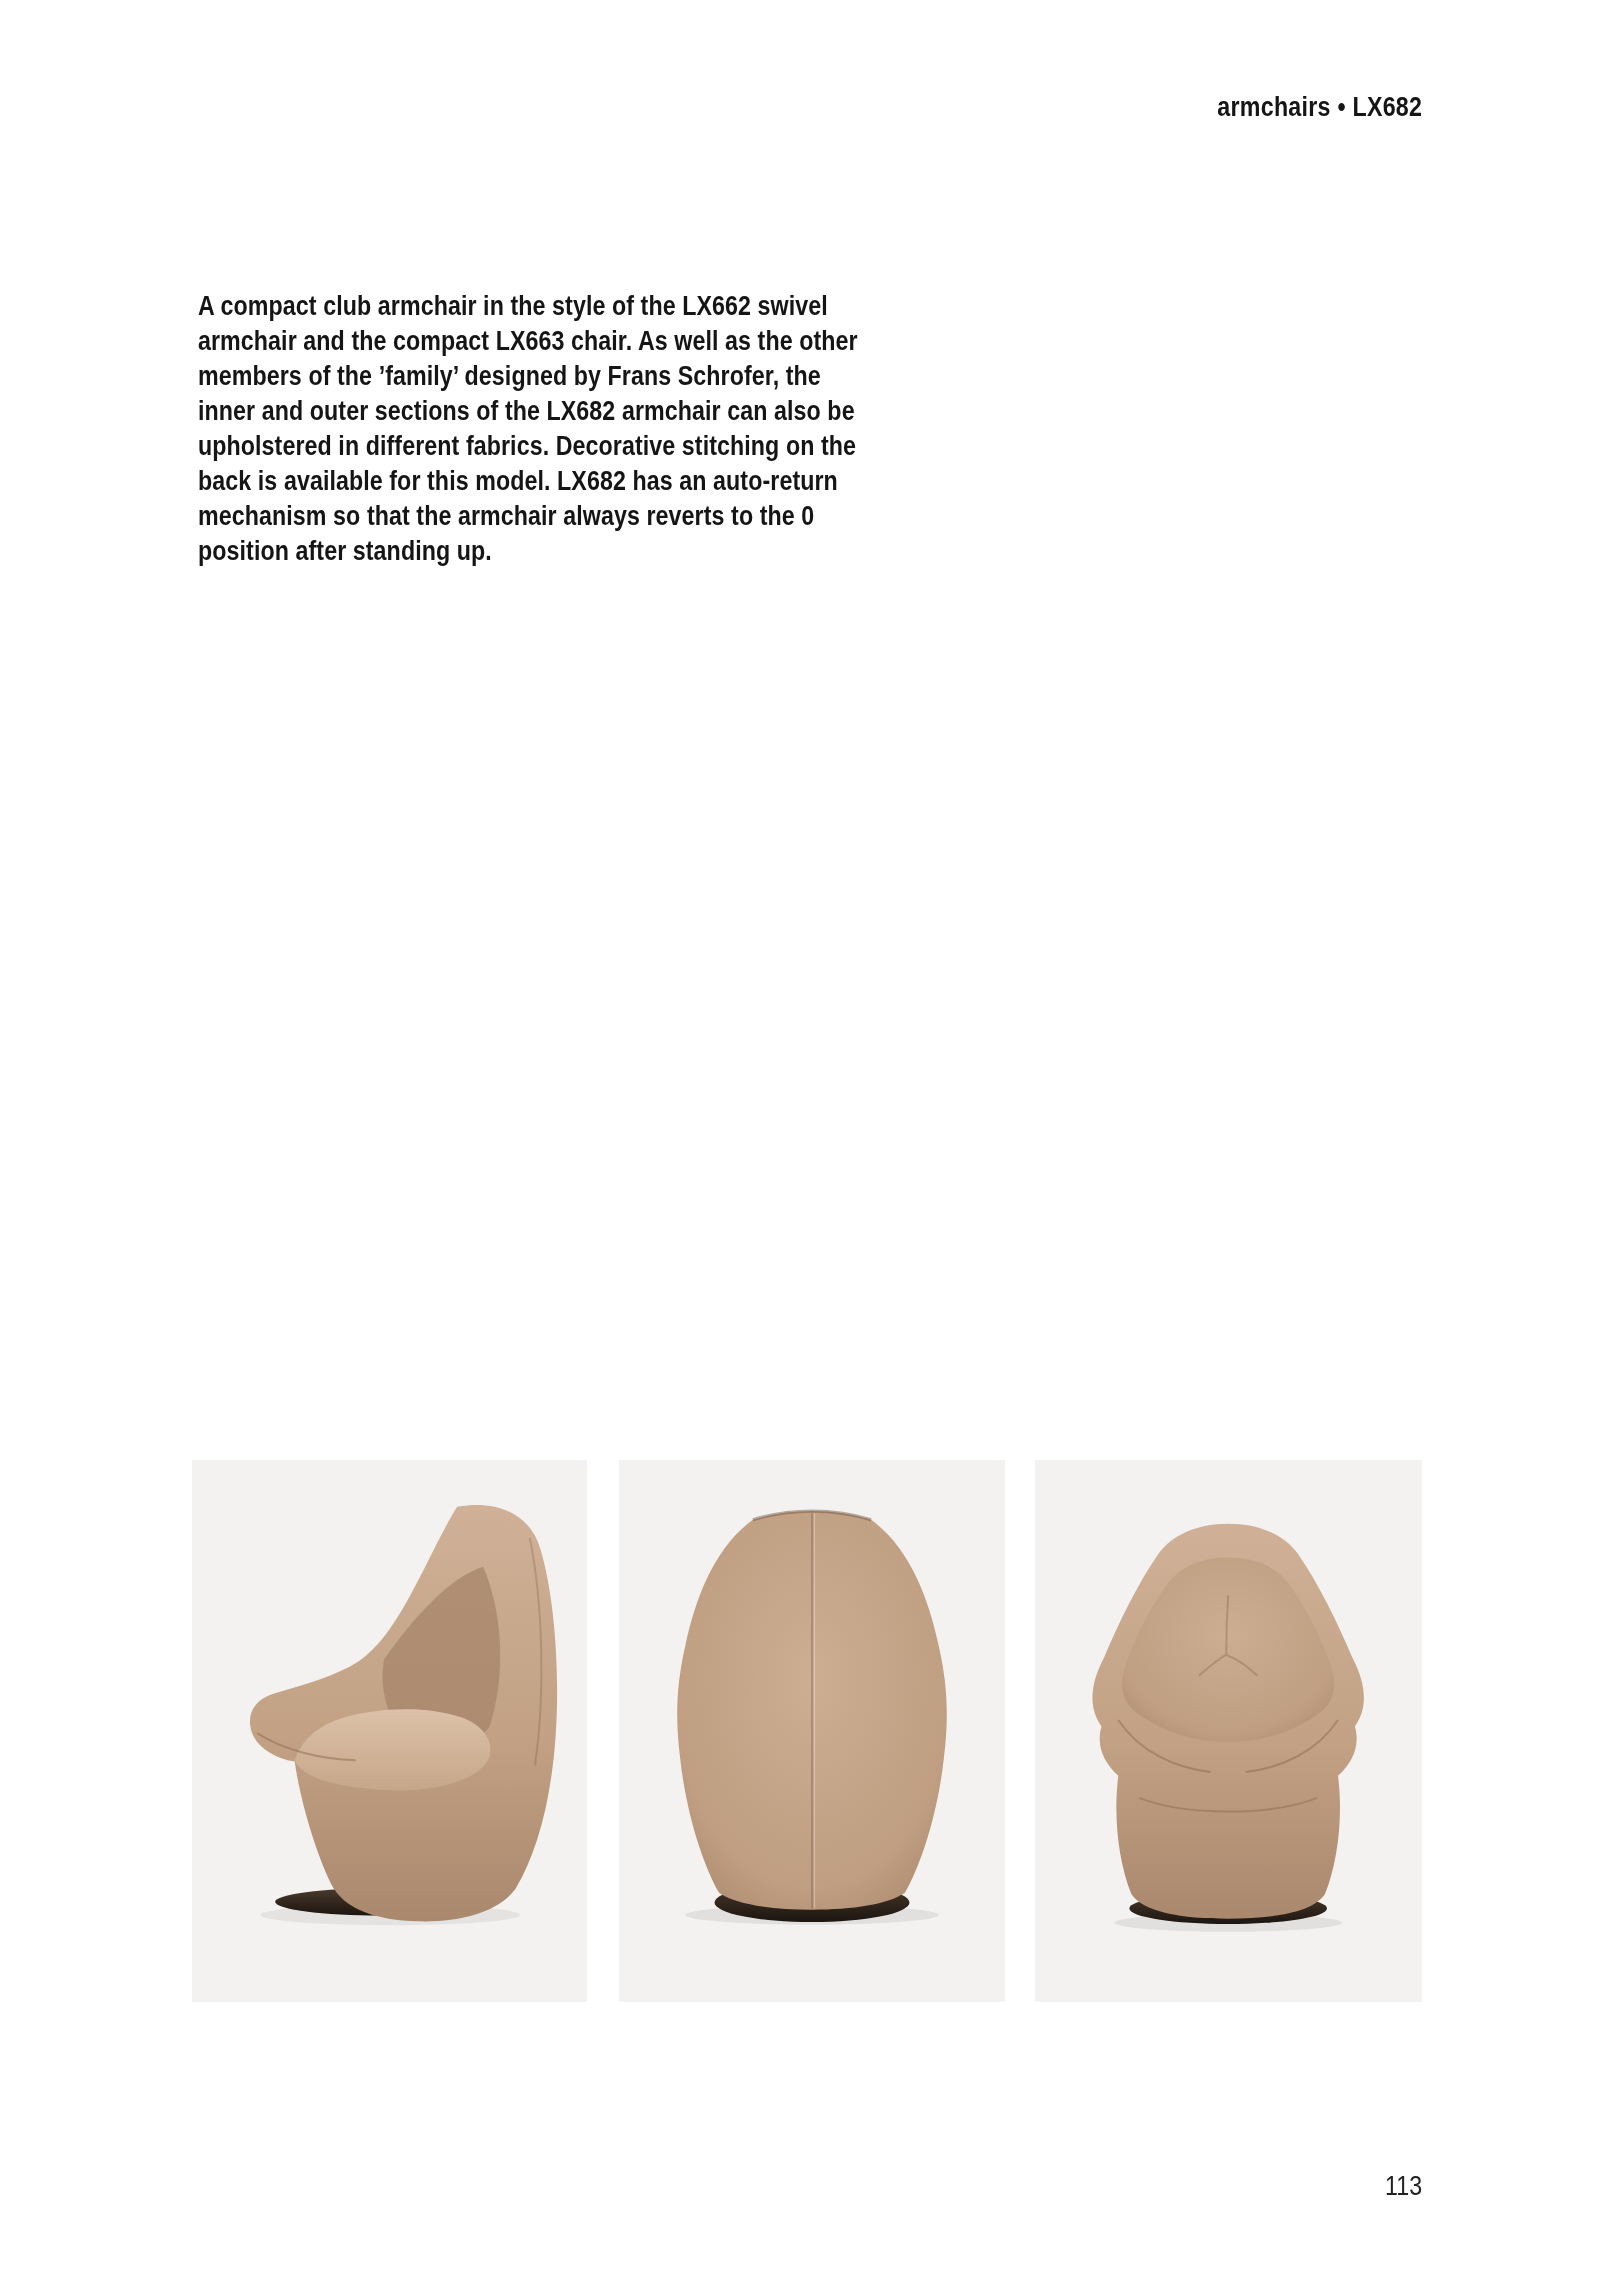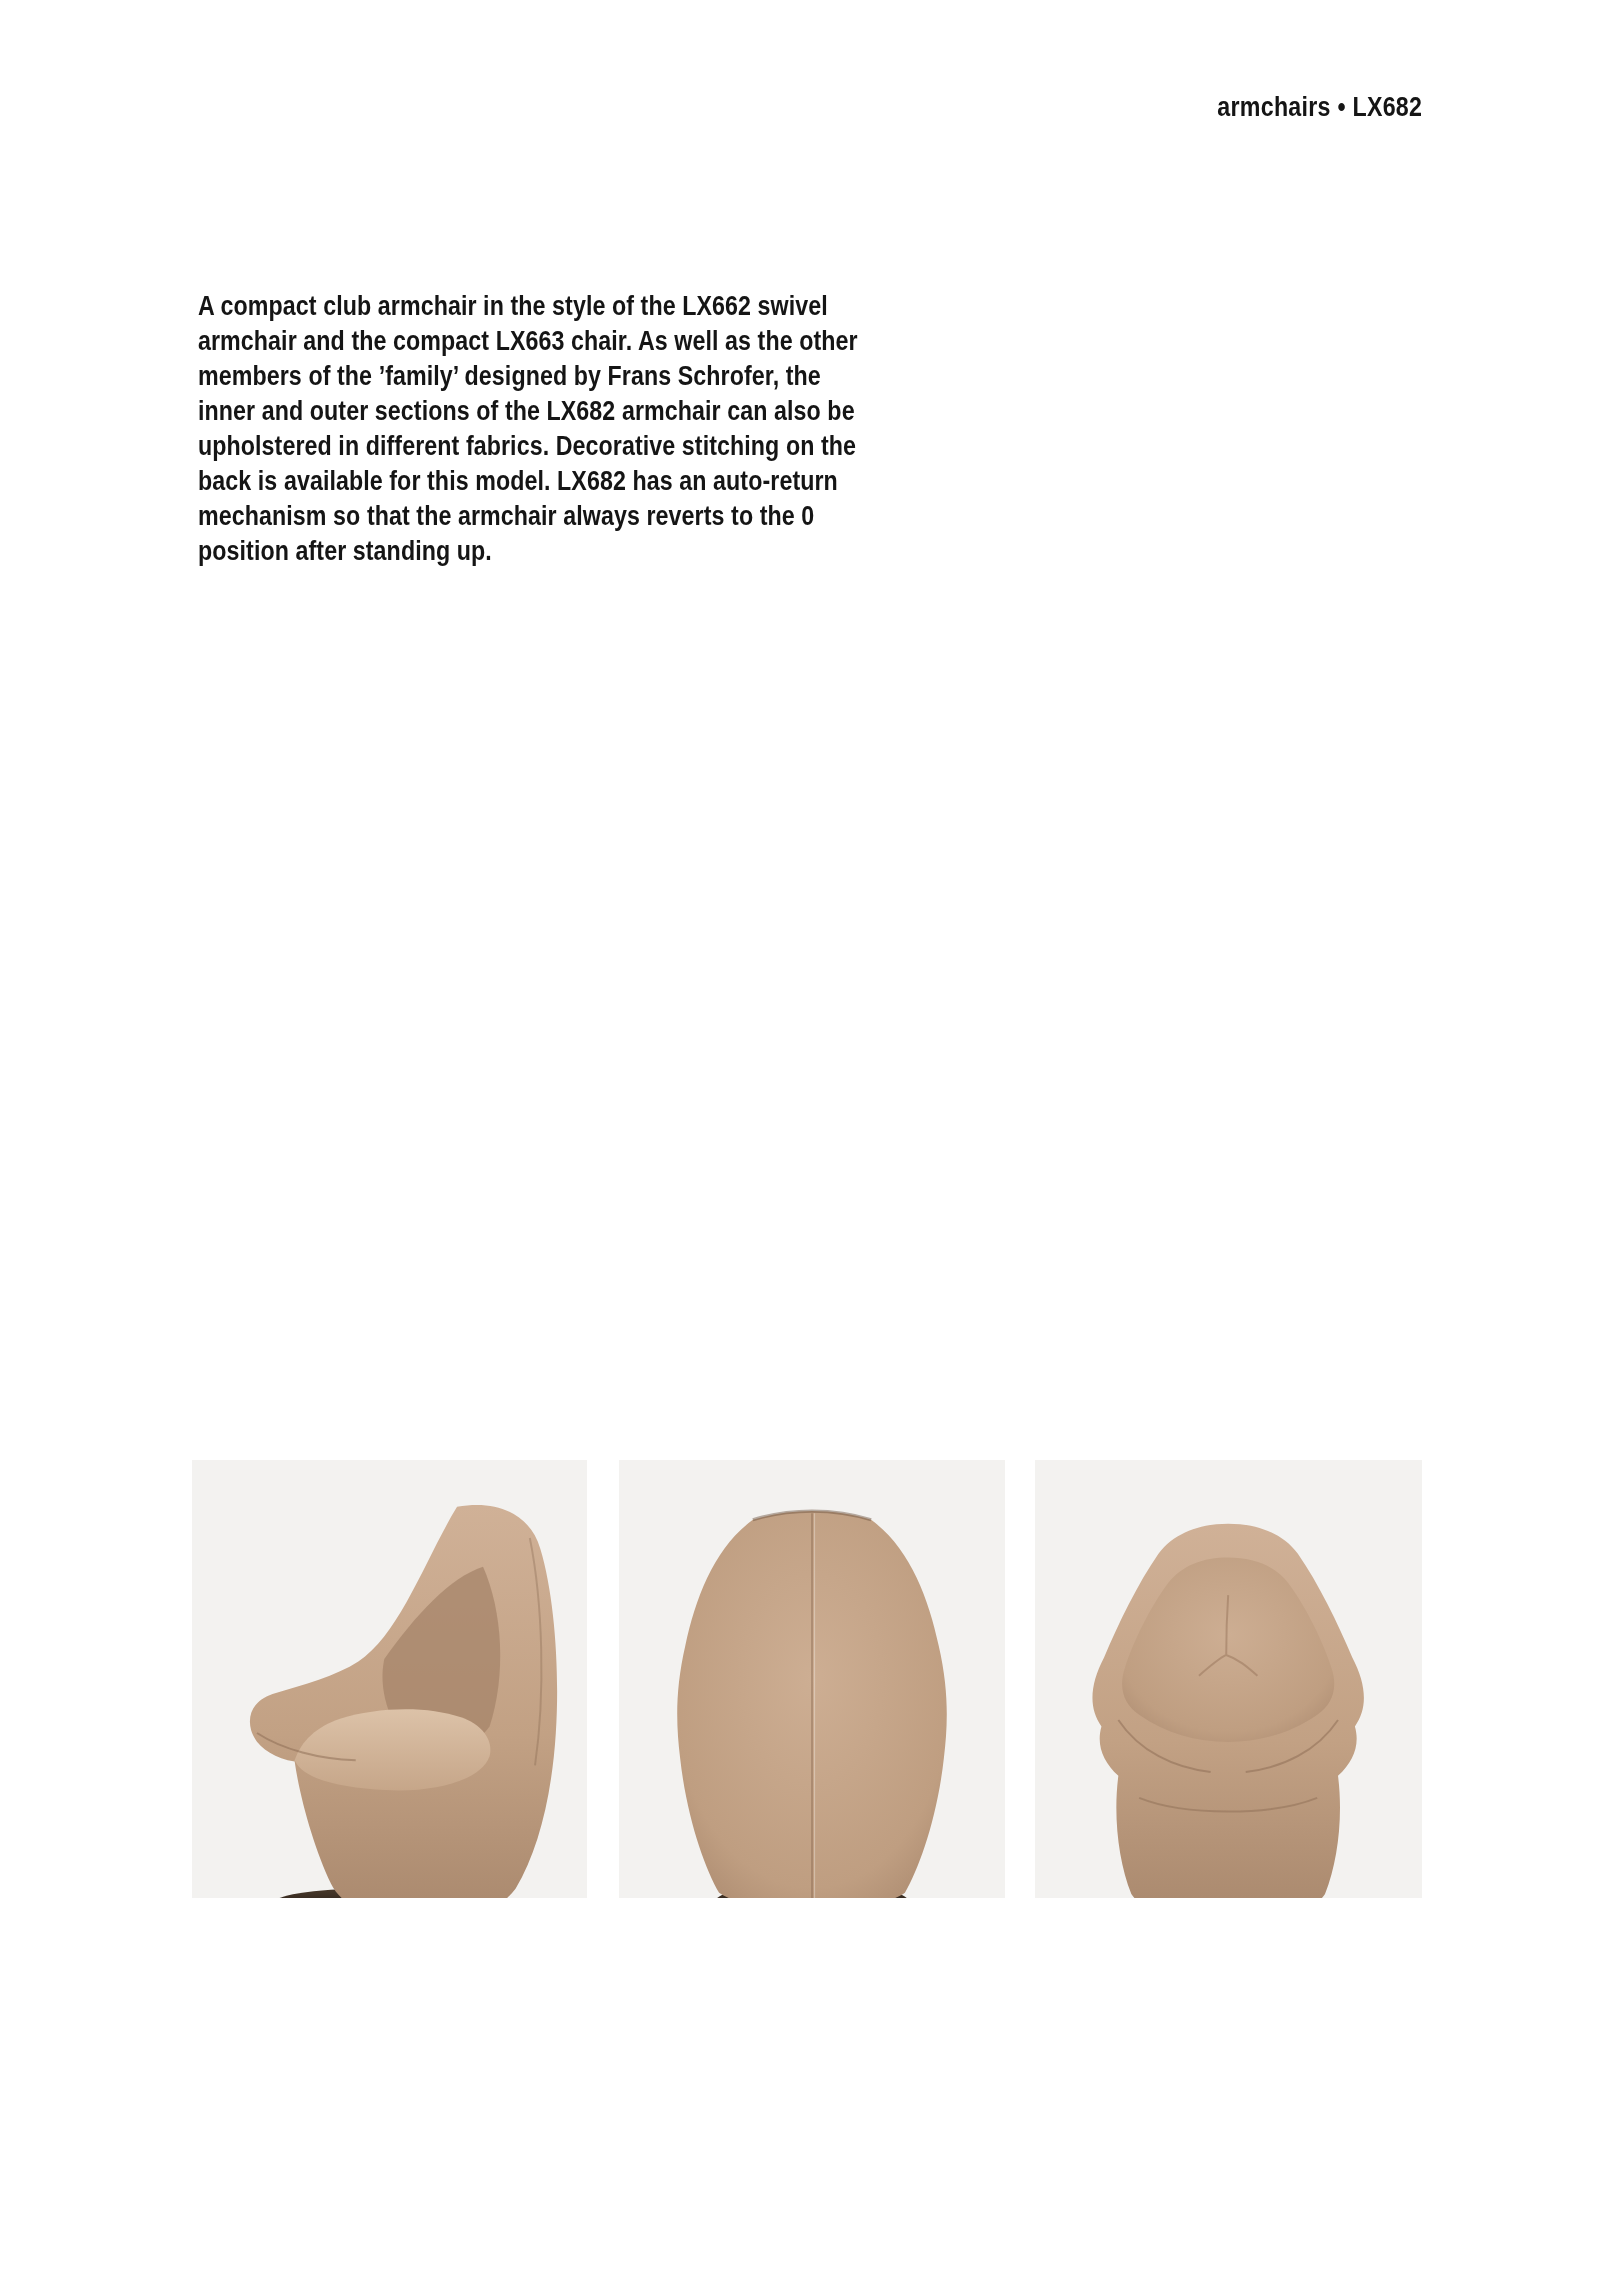--- a/index.html
+++ b/index.html
@@ -3,21 +3,21 @@
 <meta charset="utf-8">
 <style>
   html, body {
     margin: 0;
     padding: 0;
     background: #ffffff;
   }
   .page {
     position: relative;
     width: 1623px;
-    height: 1898px;
+    height: 2295px;
     background: var(--page-background, #ffffff);
     font-family: "Liberation Sans", sans-serif;
     color: var(--text, #151515);
     overflow: hidden;
   }
   
   .cond { display: inline-block; transform: scaleX(0.86); }
 
   .running-head {
     position: absolute;

